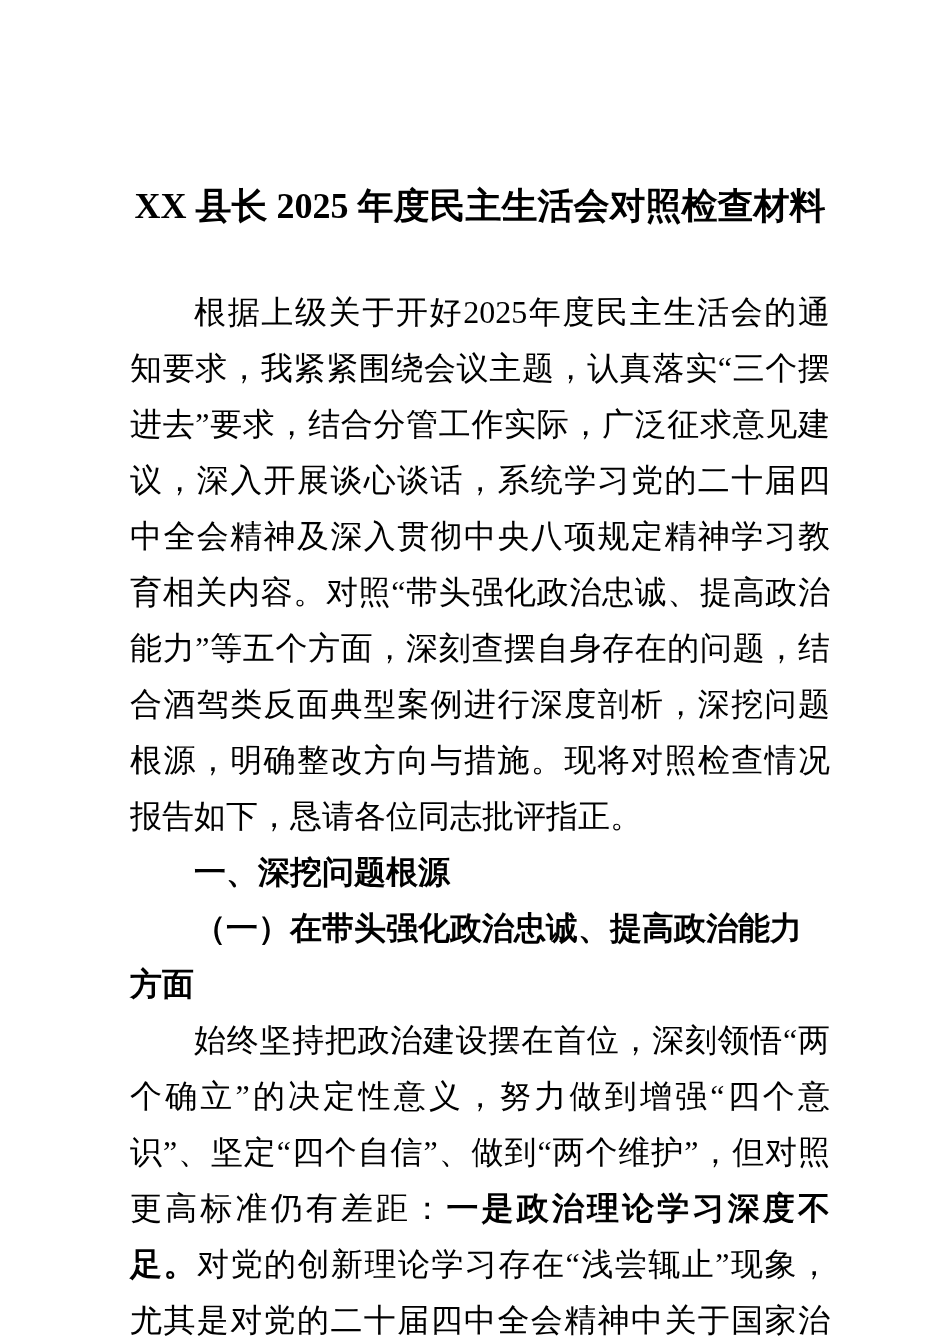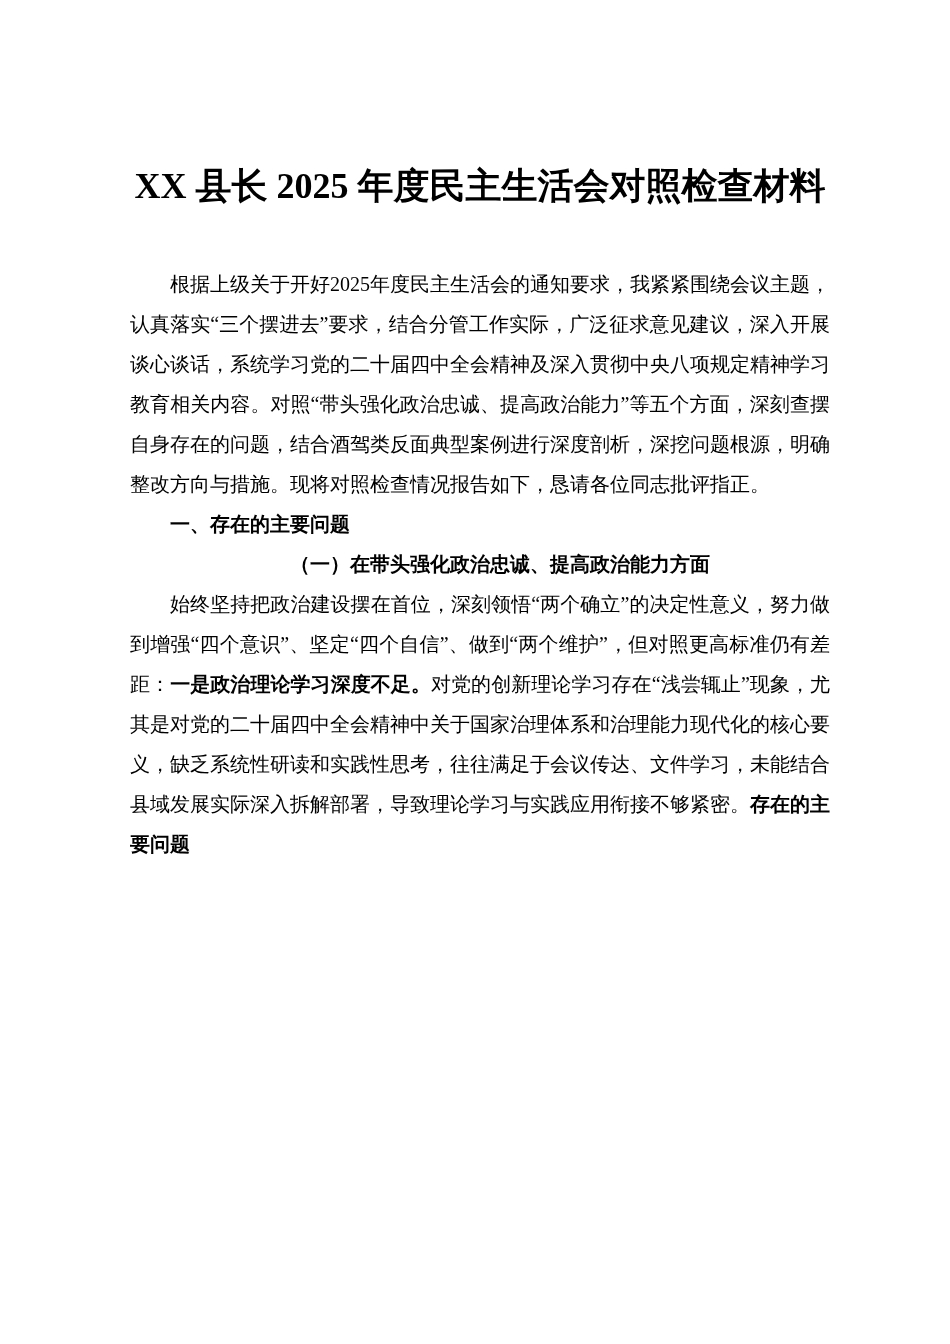--- a/index.html
+++ b/index.html
@@ -13,58 +13,59 @@
     overflow: hidden;
     font-family: "Liberation Serif", "DejaVu Serif", serif;
     color: #000000;
   }
   .page {
     box-sizing: border-box;
     width: 950px;
     height: 953px;
     background: #ffffff;
     padding: 158px 120px 0 130px;
+    margin-top: 20px;
   }
   .doc-title {
     margin: 0 0 50px 0;
     font-family: "Liberation Serif", "DejaVu Serif", serif;
     font-weight: 700;
     font-size: 36px;
     line-height: 56px;
     text-align: center;
     color: #000000;
     white-space: nowrap;
   }
   .doc-body p {
     margin: 0;
-    font-size: 20px;
-    line-height: 40px;
+    font-size: 32px;
+    line-height: 56px;
     text-align: justify;
     text-justify: inter-character;
     text-indent: 2em;
     color: #000000;
     font-family: "Liberation Serif", "DejaVu Serif", serif;
   }
   .doc-body p.h1 {
     font-family: "DejaVu Sans", "Liberation Sans", sans-serif;
     font-weight: bold;
     text-align: left;
   }
   .doc-body p.h2 {
     font-weight: bold;
-    text-align: center;
+    text-align: left;
   }
   .bold-run {
     font-weight: bold;
   }
 </style>
 </head>
 <body>
 
 <div class="page">
   <h1 class="doc-title">XX 县长 2025 年度民主生活会对照检查材料</h1>
   <div class="doc-body" id="doc-body">
       <p class="body"><span>根据上级关于开好2025年度民主生活会的通知要求，我紧紧围绕会议主题，认真落实“三个摆进去”要求，结合分管工作实际，广泛征求意见建议，深入开展谈心谈话，系统学习党的二十届四中全会精神及深入贯彻中央八项规定精神学习教育相关内容。对照“带头强化政治忠诚、提高政治能力”等五个方面，深刻查摆自身存在的问题，结合酒驾类反面典型案例进行深度剖析，深挖问题根源，明确整改方向与措施。现将对照检查情况报告如下，恳请各位同志批评指正。</span></p>
-      <p class="h1"><span class="bold-run">一、存在的主要问题</span></p>
+      <p class="h1"><span class="bold-run">一、深挖问题根源</span></p>
       <p class="h2"><span class="bold-run">（一）在带头强化政治忠诚、提高政治能力方面</span></p>
       <p class="body"><span>始终坚持把政治建设摆在首位，深刻领悟“两个确立”的决定性意义，努力做到增强“四个意识”、坚定“四个自信”、做到“两个维护”，但对照更高标准仍有差距：</span><span class="bold-run">一是政治理论学习深度不足。</span><span>对党的创新理论学习存在“浅尝辄止”现象，尤其是对党的二十届四中全会精神中关于国家治理体系和治理能力现代化的核心要义，缺乏系统性研读和实践性思考，往往满足于会议传达、文件学习，未能结合县域发展实际深入拆解部署，导致理论学习与实践应用衔接不够紧密。</span><span class="bold-run">存在的主要问题</span></p>
     </div>
 </div>
 
 </body></html>

